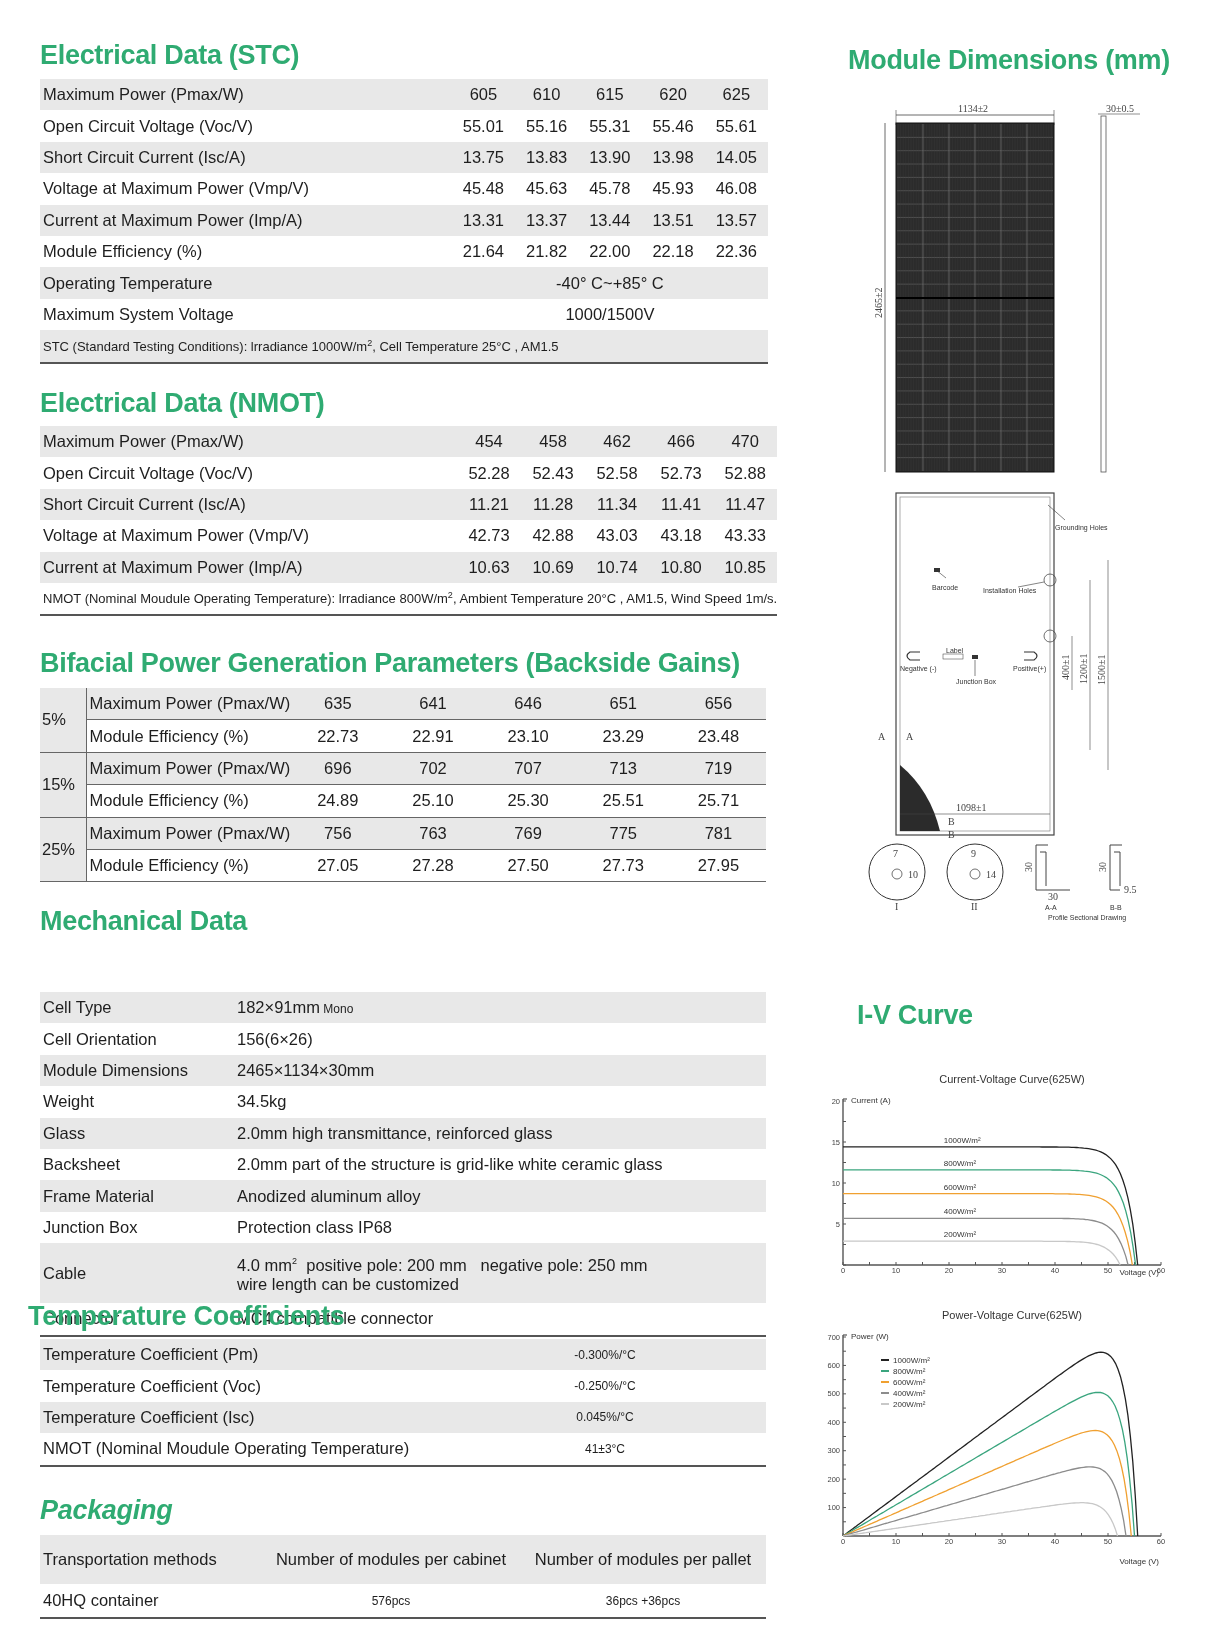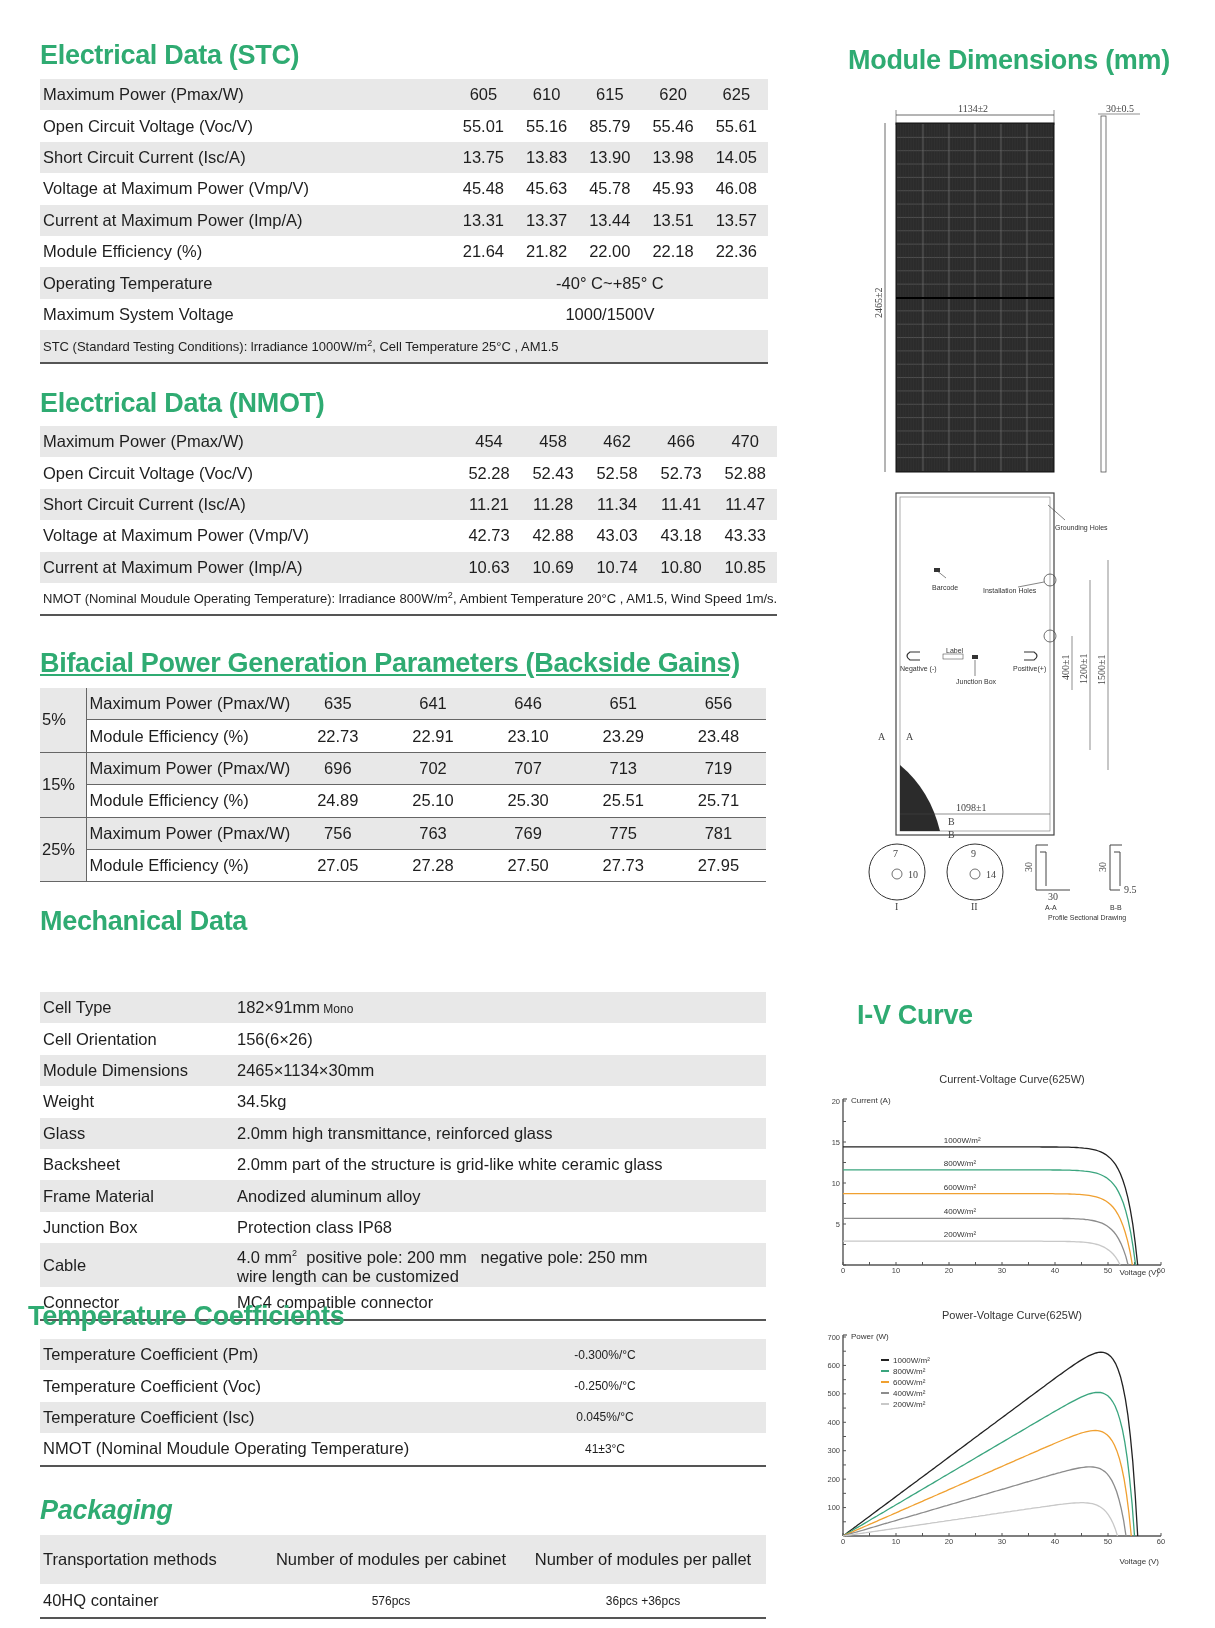--- a/index.html
+++ b/index.html
@@ -36,21 +36,21 @@
         <td class="v">605</td>
         <td class="v">610</td>
         <td class="v">615</td>
         <td class="v">620</td>
         <td class="v">625</td>
       </tr>
       <tr>
         <td>Open Circuit Voltage (Voc/V)</td>
         <td class="v">55.01</td>
         <td class="v">55.16</td>
-        <td class="v">85.79</td>
+        <td class="v">55.31</td>
         <td class="v">55.46</td>
         <td class="v">55.61</td>
       </tr>
       <tr class="g">
         <td>Short Circuit Current (Isc/A)</td>
         <td class="v">13.75</td>
         <td class="v">13.83</td>
         <td class="v">13.90</td>
         <td class="v">13.98</td>
         <td class="v">14.05</td>
@@ -135,21 +135,21 @@
         <td class="v">10.74</td>
         <td class="v">10.80</td>
         <td class="v">10.85</td>
       </tr>
       <tr class="note">
         <td colspan="6"><span>NMOT (Nominal Moudule Operating Temperature): lrradiance 800W/m</span><sup>2</sup><span>, Ambient Temperature 20°C , AM1.5, Wind Speed 1m/s.</span></td>
       </tr>
     </tbody>
 </table>
 
-<h2 class="h" style="left:40px;top:648px;text-decoration:underline;">Bifacial Power Generation Parameters (Backside Gains)</h2>
+<h2 class="h" style="left:40px;top:648px;">Bifacial Power Generation Parameters (Backside Gains)</h2>
 <table class="spec bif" style="top:688px;left:40px;width:726px;border-bottom:1.5px solid #666;">
   <colgroup>
       <col style="width:46px">
       <col style="width:168px">
       <col>
       <col>
       <col>
       <col>
       <col>
     </colgroup>
@@ -240,21 +240,21 @@
         <td><span>2.0mm part of the structure is grid-like white ceramic glass</span></td>
       </tr>
       <tr class="g">
         <td>Frame Material</td>
         <td><span>Anodized aluminum alloy</span></td>
       </tr>
       <tr>
         <td>Junction Box</td>
         <td><span>Protection class IP68</span></td>
       </tr>
-      <tr class="g" style="height: 44px;">
+      <tr class="g" style="height: 60px;">
         <td>Cable</td>
         <td style="line-height: 19px;"><span>4.0 mm</span><sup>2</sup><span style="white-space:pre">  positive pole: 200 mm   negative pole: 250 mm</span><br><span>wire length can be customized</span></td>
       </tr>
       <tr>
         <td>Connector</td>
         <td><span>MC4 compatible connector</span></td>
       </tr>
     </tbody>
 </table>
 

